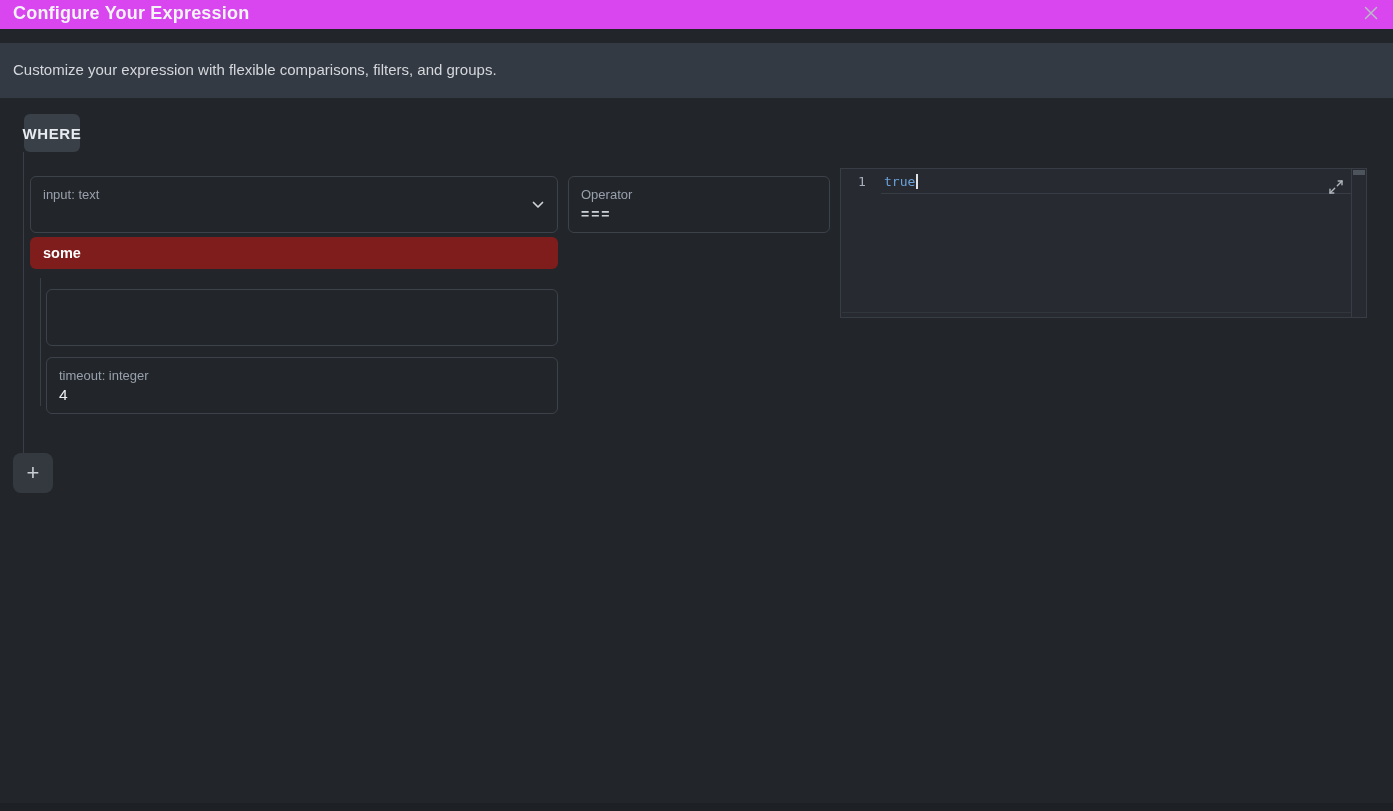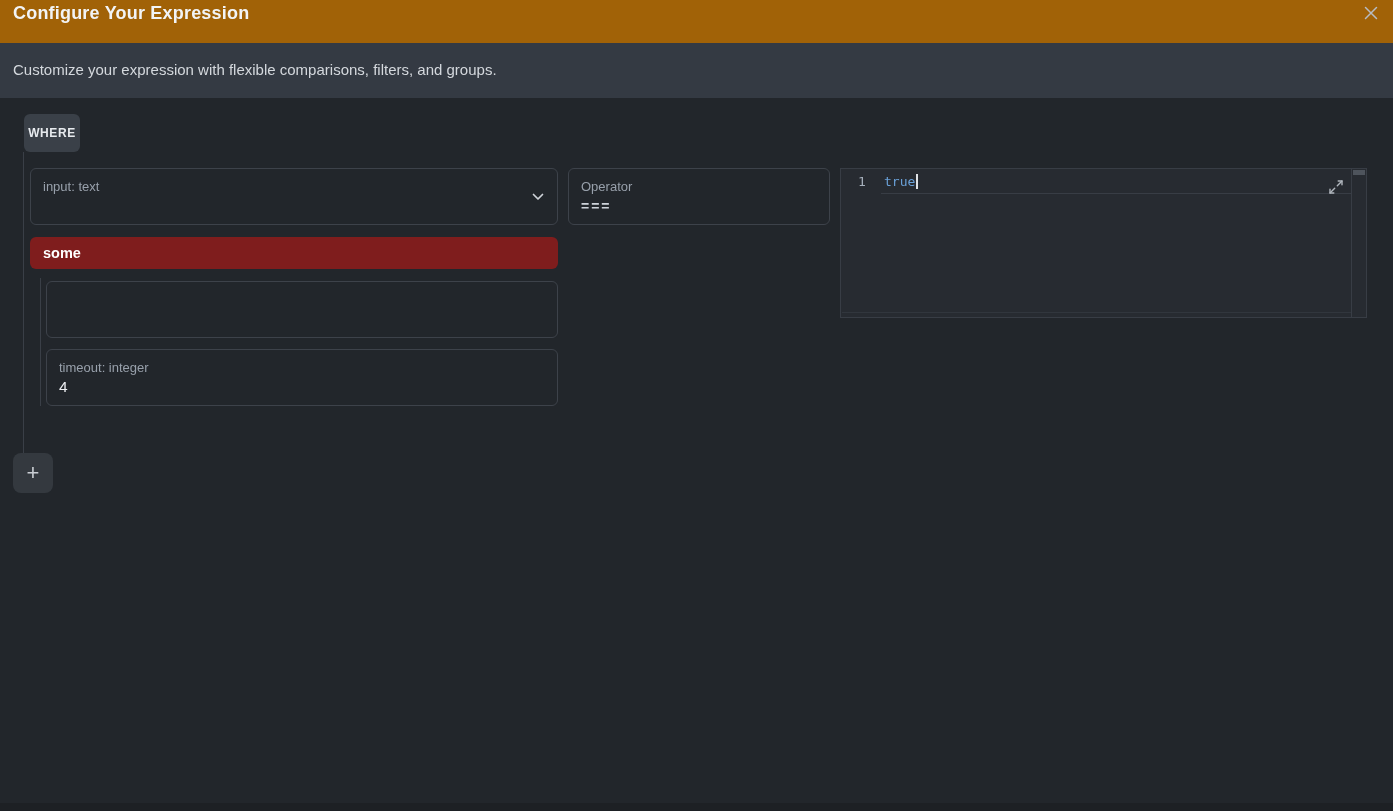--- a/index.html
+++ b/index.html
@@ -4,44 +4,44 @@
 <style>
   html,body { margin:0; padding:0; }
   body {
     width:1393px; height:811px;
     background:#22262b;
     font-family:"Liberation Sans", sans-serif;
     position:relative; overflow:hidden;
   }
 
   
-  .header { position:absolute; top:0; left:0; right:0; height:43px; background:#a16207; }
+  .header { position:absolute; top:0; left:0; right:0; height:29px; background:#d946ef; }
   .title { position:absolute; left:13px; top:3px; font-size:18px; font-weight:bold; color:#f2f4f6; letter-spacing:.2px; }
   .close-btn { position:absolute; right:11px; top:4px; width:22px; height:22px; cursor:pointer; display:flex; align-items:center; justify-content:center; }
 
   .subtitle-bar { position:absolute; top:43px; left:0; right:0; height:55px; background:#343a43; }
   .subtitle { position:absolute; left:13px; top:18px; font-size:15px; color:#d4d8dd; }
 
   .bottom-strip { position:absolute; left:0; right:0; bottom:0; height:8px; background:#1d2024; }
 
   
   .where-badge {
     position:absolute; left:24px; top:114px; width:56px; height:38px;
     background:#3a4048; border-radius:6px;
-    color:#e7eaee; font-size:12px; font-weight:bold; letter-spacing:.6px;
+    color:#e7eaee; font-size:15px; font-weight:bold; letter-spacing:.6px;
     display:flex; align-items:center; justify-content:center;
   }
   .connector { position:absolute; width:1px; background:#3a3f47; }
   .conn-main   { left:23px; top:152px; height:301px; }
   .conn-indent { left:40px; top:278px; height:128px; }
 
   .field {
     position:absolute; box-sizing:border-box;
     border:1px solid #3d424a; border-radius:6px;
-    padding:10px 12px 8px 12px; cursor:pointer; background:transparent;
+    padding:10px 12px 8px 12px; cursor:pointer; background:transparent;margin-top:8px;
   }
   .field .lbl { display:block; font-size:13px; color:#98a0ab; line-height:16px; }
   .field .val { display:block; font-size:15.5px; color:#edeff2; line-height:20px; margin-top:1px; }
 
   .field-input    { left:30px;  top:168px; width:528px; height:57px; }
   .field-operator { left:568px; top:168px; width:262px; height:57px; }
   .field-code     { left:46px;  top:281px; width:512px; height:57px; }
   .field-timeout  { left:46px;  top:349px; width:512px; height:57px; }
 
   .field-operator .val { letter-spacing:2px; color:#ccd1d8; font-size:14px; font-weight:bold; }

